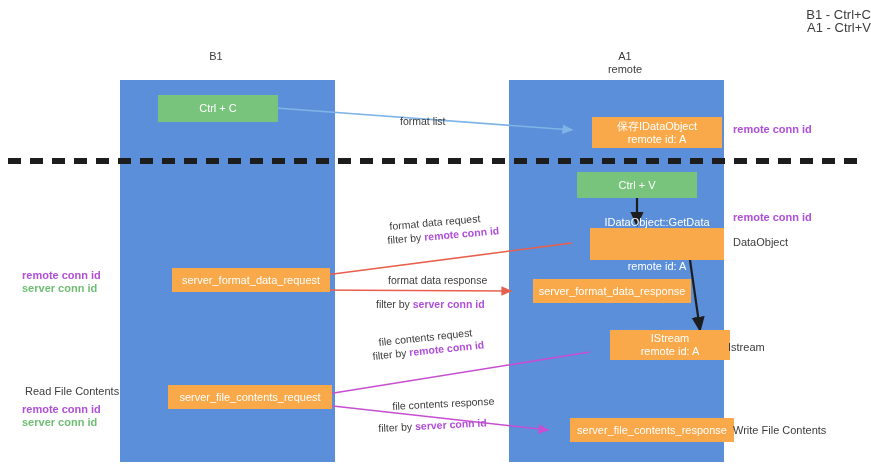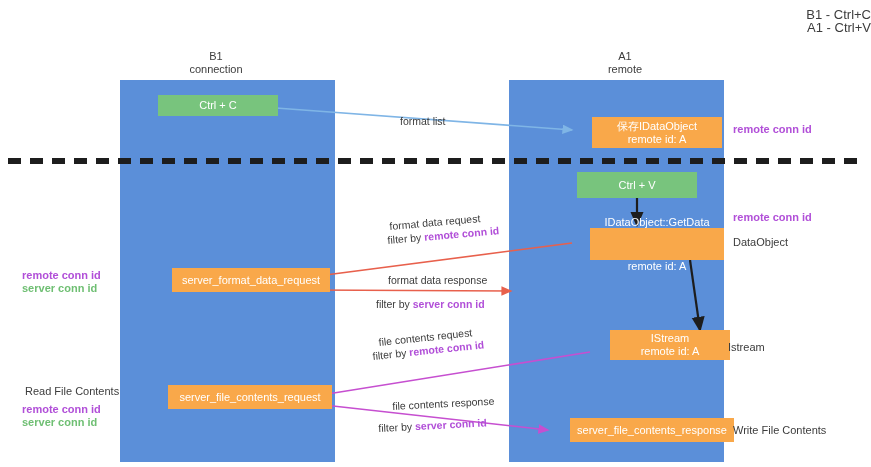--- a/index.html
+++ b/index.html
@@ -43,21 +43,20 @@
 
 <div id="stage">
 
   <div class="caption" style="left:0;top:8px;width:871px;text-align:right;font-size:13px;color:#3c3c3c;">
     <div>B1 - Ctrl+C</div>
     <div>A1 - Ctrl+V</div>
   </div>
 
   <div class="col-head" style="left:153px;top:50px;width:126px;">
     <div>B1</div>
-    <div>connection</div>
   </div>
   <div class="col-head" style="left:562px;top:50px;width:126px;">
     <div>A1</div>
     <div>remote</div>
   </div>
 
   <div class="column" style="left:120px;top:80px;width:215px;height:382px;"></div>
   <div class="column" style="left:509px;top:80px;width:215px;height:382px;"></div>
 
   <svg class="overlay">
@@ -88,21 +87,21 @@
 
     <line x1="690" y1="260" x2="700" y2="330" stroke="#1d1d1d" stroke-width="2.2" marker-end="url(#ar-blk)"></line>
 
     <line x1="590" y1="352" x2="315" y2="396" stroke="#c64fd0" stroke-width="1.6" marker-end="url(#ar-mag)"></line>
 
     <line x1="315" y1="404" x2="548" y2="430" stroke="#c64fd0" stroke-width="1.6" marker-end="url(#ar-mag)"></line>
 
     <line x1="690" y1="308" x2="690" y2="330" stroke="#1d1d1d" stroke-width="0"></line>
   </svg>
 
-  <div class="node green" style="left:158px;top:95px;width:120px;height:21px;">
+  <div class="node green" style="left:158px;top:95px;width:120px;height:27px;">
     <div>Ctrl + C</div>
   </div>
 
   <div class="node orange" style="left:572px;top:117px;width:130px;height:31px;">
     <div>保存IDataObject</div>
     <div class="l2">remote id: A</div>
   </div>
 
   <div class="node green" style="left:577px;top:172px;width:120px;height:26px;align-items:center;">
     <div>Ctrl + V</div>
@@ -110,20 +109,23 @@
 
   <div class="node orange" style="left:570px;top:228px;width:134px;height:32px;gap:31px;">
     <div>IDataObject::GetData</div>
     <div class="l2">remote id: A</div>
   </div>
 
   <div class="node orange" style="left:152px;top:268px;width:158px;height:24px;">
     <div>server_format_data_request</div>
   </div>
 
+  <div class="node orange" style="left:513px;top:279px;width:158px;height:24px;">
+    <div>server_format_data_response</div>
+  </div>
 
   <div class="node orange" style="left:590px;top:330px;width:120px;height:30px;">
     <div>IStream</div>
     <div class="l2">remote id: A</div>
   </div>
 
   <div class="node orange" style="left:148px;top:385px;width:164px;height:24px;">
     <div>server_file_contents_request</div>
   </div>
 

